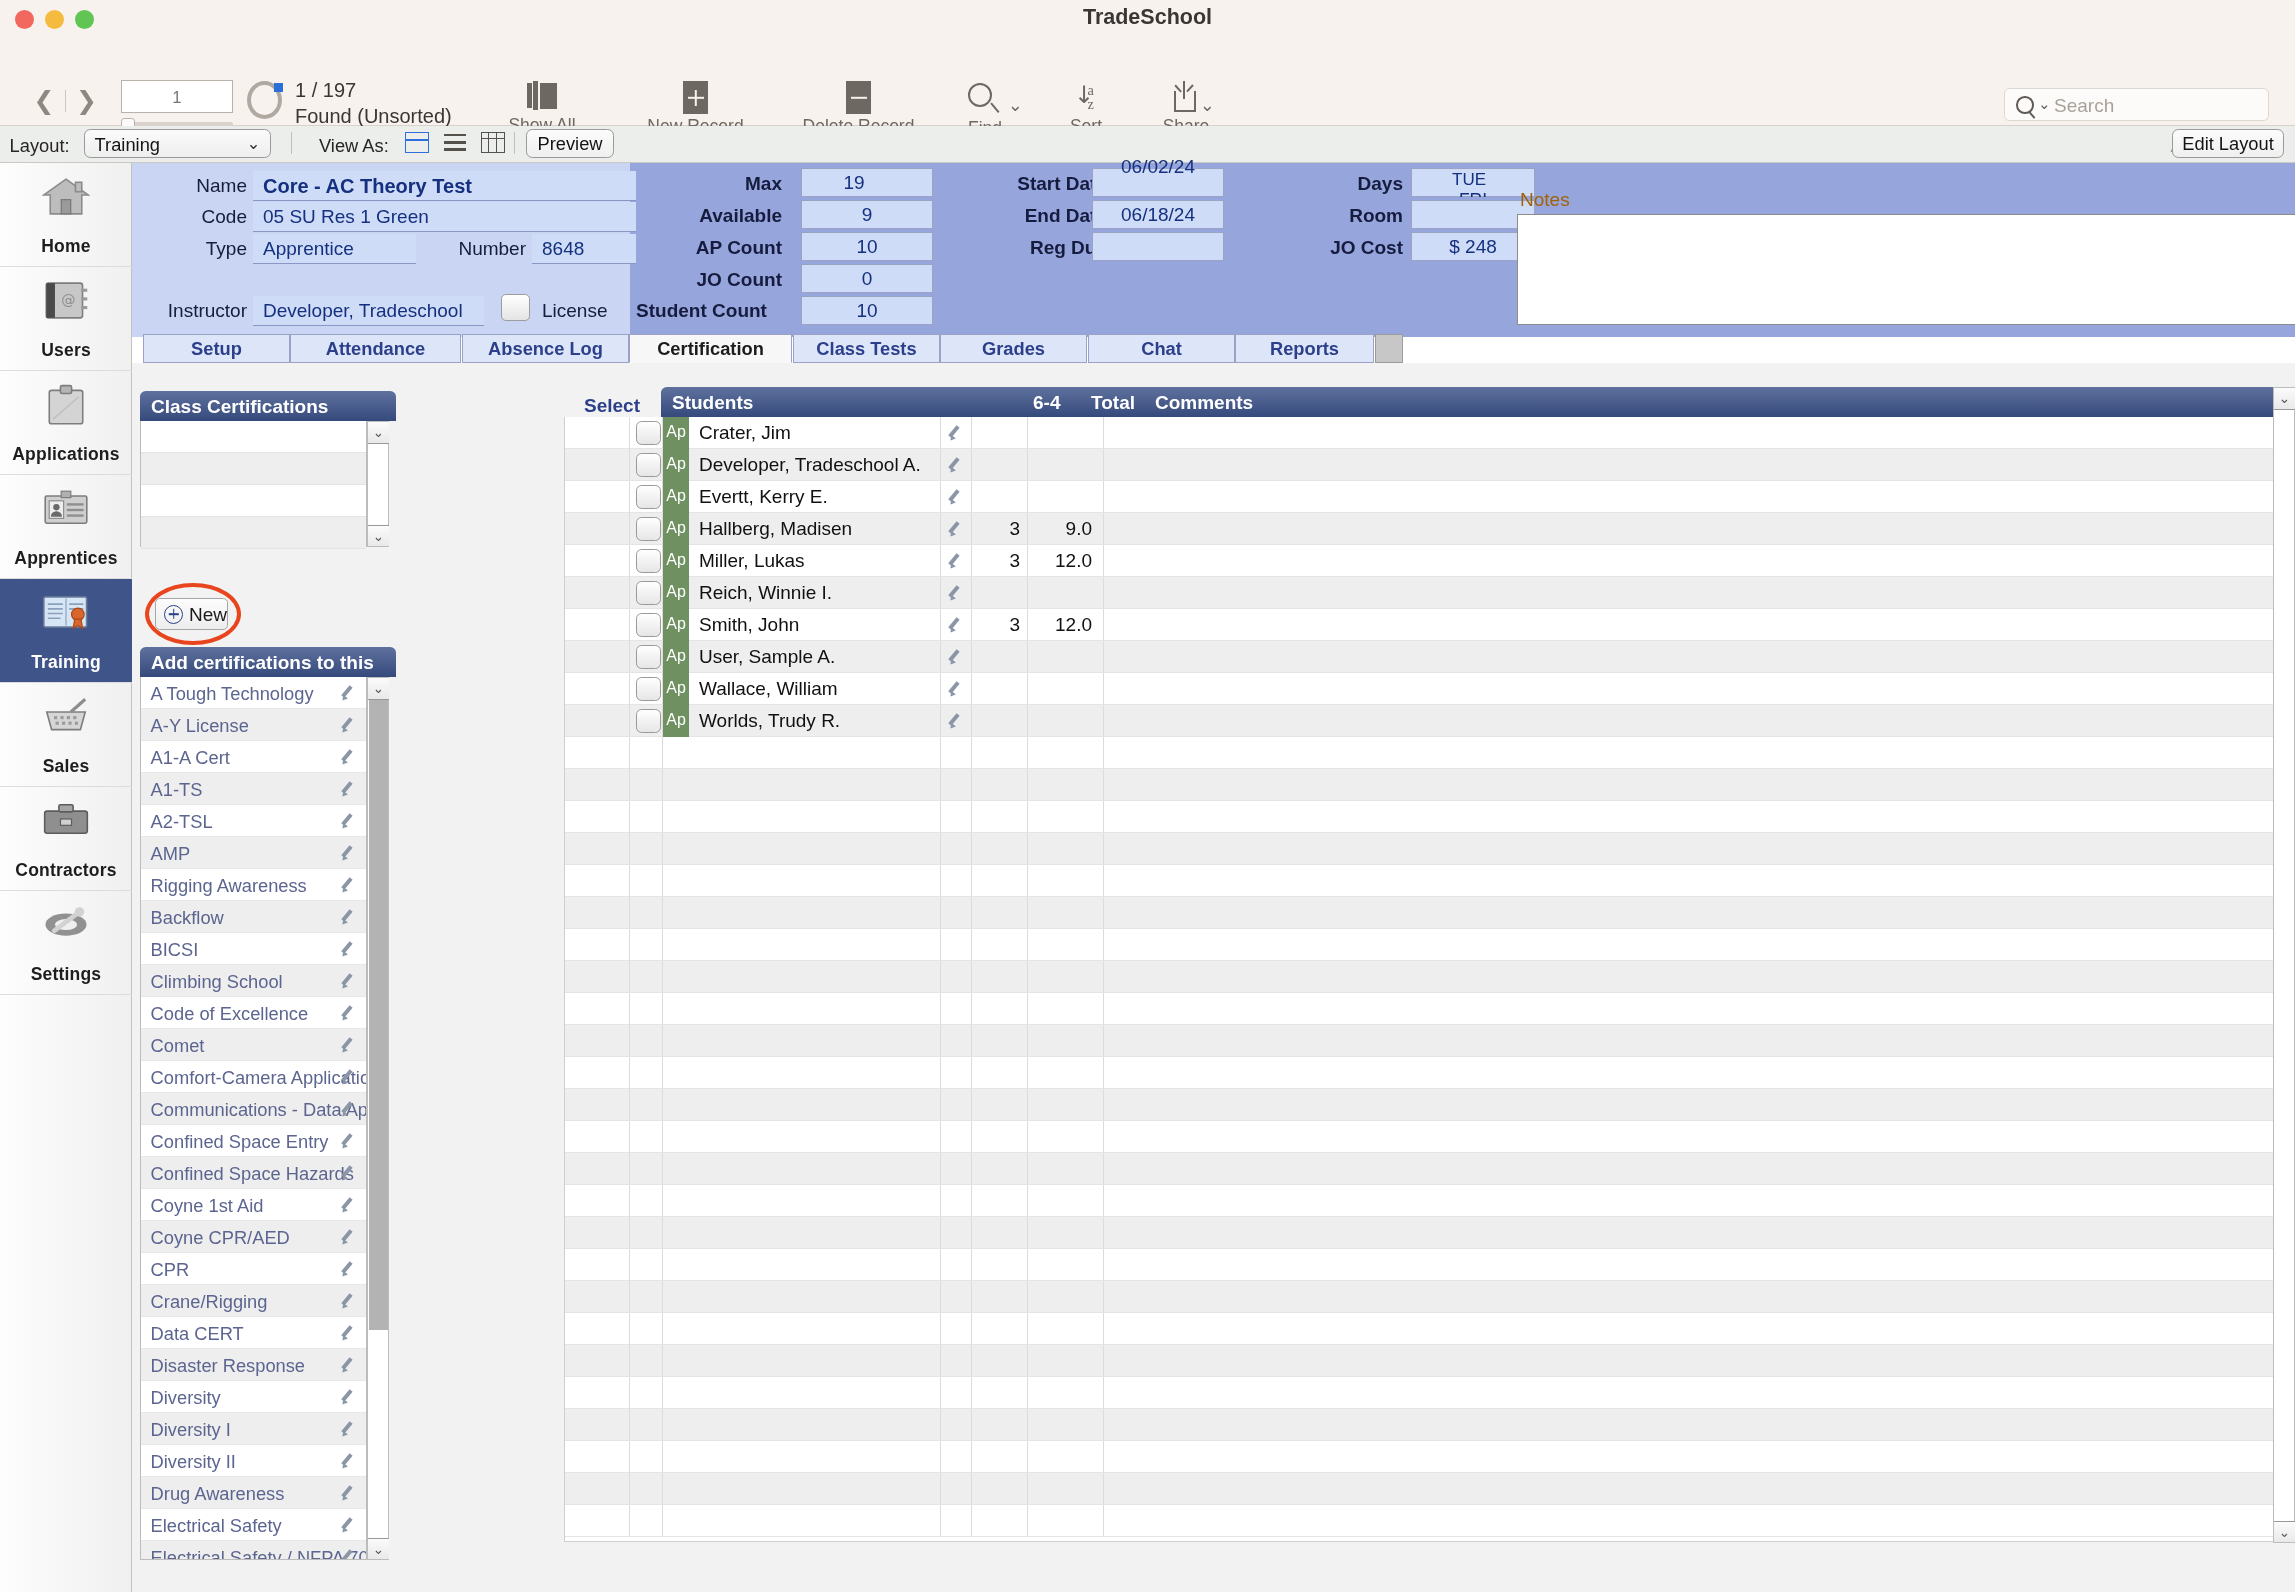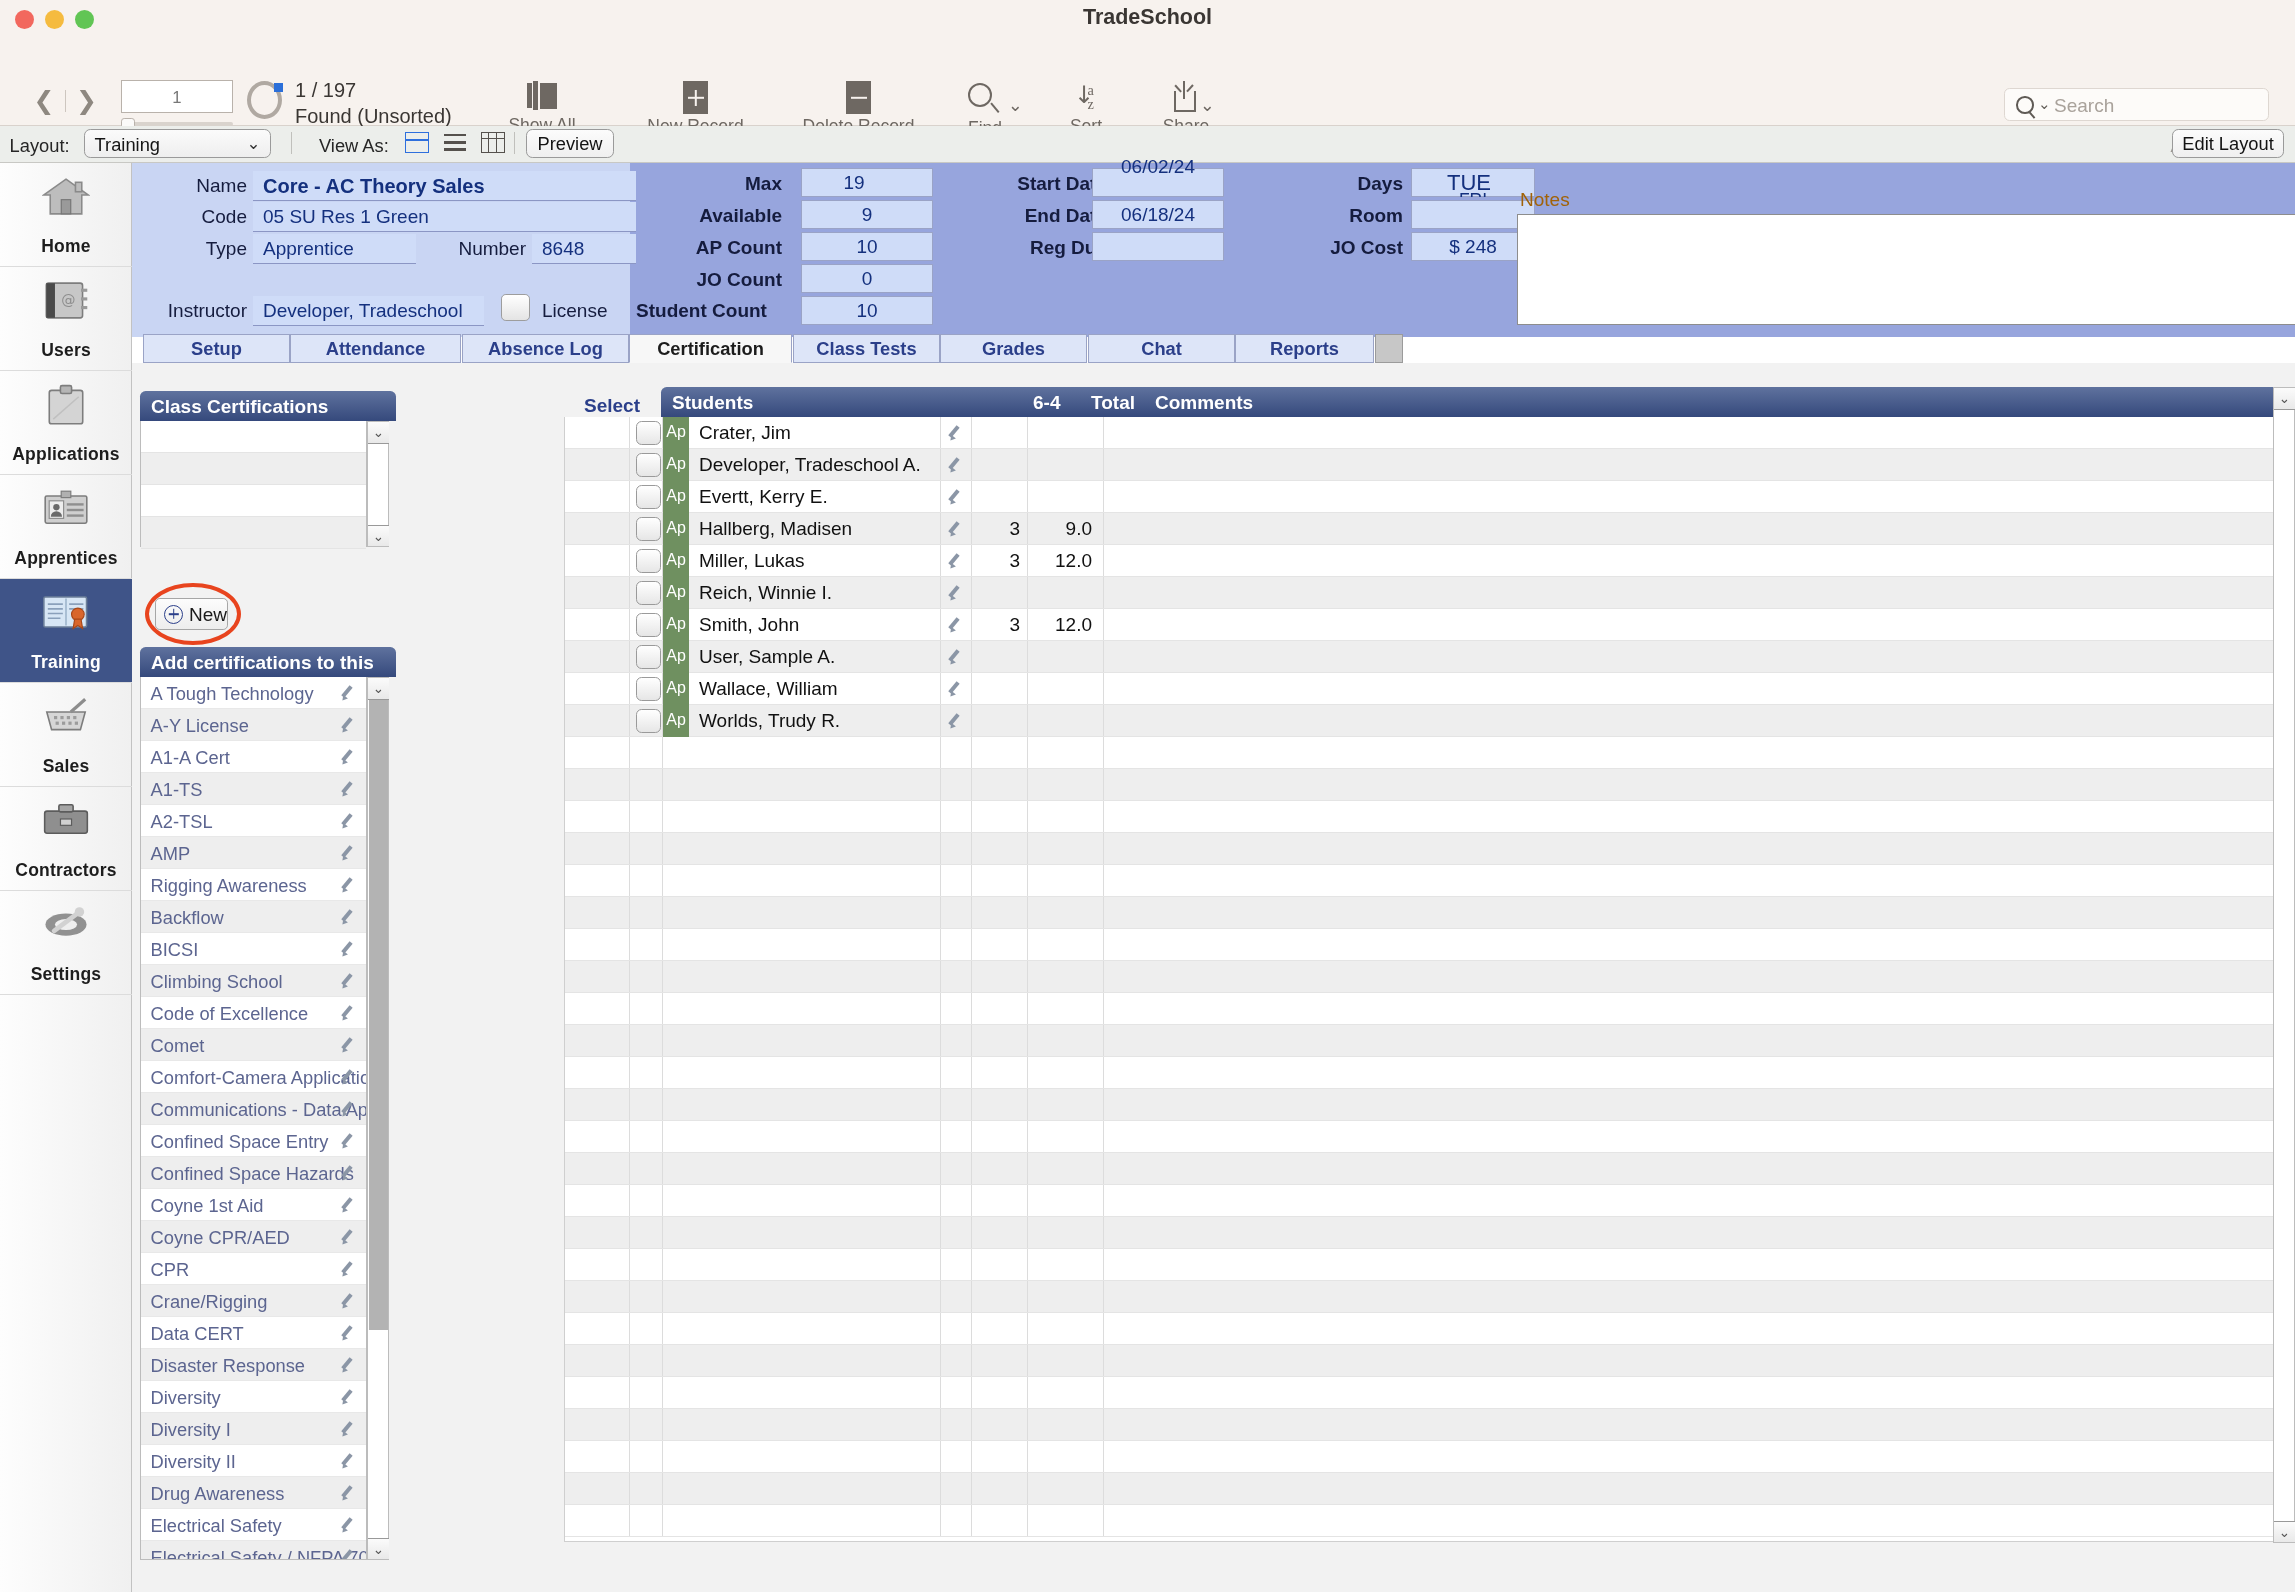--- a/index.html
+++ b/index.html
@@ -666,21 +666,21 @@
     <div class="sb-label">Settings</div>
   </div>
 </div>
 
 <div class="formhdr">
   <div class="bluepanel"></div>
 </div>
 
 <div class="fld-label" style="left:143px; top:175px; width:104px;">Name</div>
 <div class="fld-box" style="left:253px; top:171px; width:383px; height:30px;"></div>
-<div class="fld-val bold" style="left:263px; top:175px;">Core - AC Theory Sales</div>
+<div class="fld-val bold" style="left:263px; top:175px;">Core - AC Theory Test</div>
 
 <div class="fld-label" style="left:143px; top:206px; width:104px;">Code</div>
 <div class="fld-box" style="left:253px; top:202px; width:383px; height:30px;"></div>
 <div class="fld-val" style="left:263px; top:206px;">05 SU Res 1  Green</div>
 
 <div class="fld-label" style="left:143px; top:238px; width:104px;">Type</div>
 <div class="fld-box" style="left:253px; top:234px; width:163px; height:30px;"></div>
 <div class="fld-val" style="left:263px; top:238px;">Apprentice</div>
 
 <div class="fld-label" style="left:422px; top:238px; width:104px;">Number</div>
@@ -720,21 +720,21 @@
 <div class="fld-label bold" style="left:968px; top:205px; width:139px;">End Date</div>
 <div class="fld-box solid" style="left:1092px; top:200px; width:132px; height:29px;"></div>
 <div class="fld-val ctr" style="left:1092px; top:204px; width:132px;">06/18/24</div>
 
 <div class="fld-label bold" style="left:968px; top:237px; width:139px;">Reg Due</div>
 <div class="fld-box solid" style="left:1092px; top:232px; width:132px; height:29px;"></div>
 <div class="fld-val ctr" style="left:1092px; top:236px; width:132px;"></div>
 
 <div class="fld-label bold" style="left:1275px; top:173px; width:128px;">Days</div>
 <div class="fld-box solid" style="left:1411px; top:168px; width:124px; height:29px; overflow:hidden;"></div>
-<div class="fld-val ctr" style="left:1411px; top:170px; width:116px; font-size:22px;">TUE</div>
+<div class="fld-val ctr" style="left:1411px; top:170px; width:116px; font-size:17px;">TUE</div>
 <div class="fld-val ctr" style="left:1411px; top:190px; width:124px; font-size:17.5px; overflow:hidden; height:7.2px;">FRI</div>
 
 <div class="fld-label bold" style="left:1275px; top:205px; width:128px;">Room</div>
 <div class="fld-box solid" style="left:1411px; top:200px; width:124px; height:29px;"></div>
 <div class="fld-val ctr" style="left:1411px; top:204px; width:124px;"></div>
 
 <div class="fld-label bold" style="left:1275px; top:237px; width:128px;">JO Cost</div>
 <div class="fld-box solid" style="left:1411px; top:232px; width:124px; height:29px;"></div>
 <div class="fld-val ctr" style="left:1411px; top:236px; width:124px;">$ 248</div>
 

